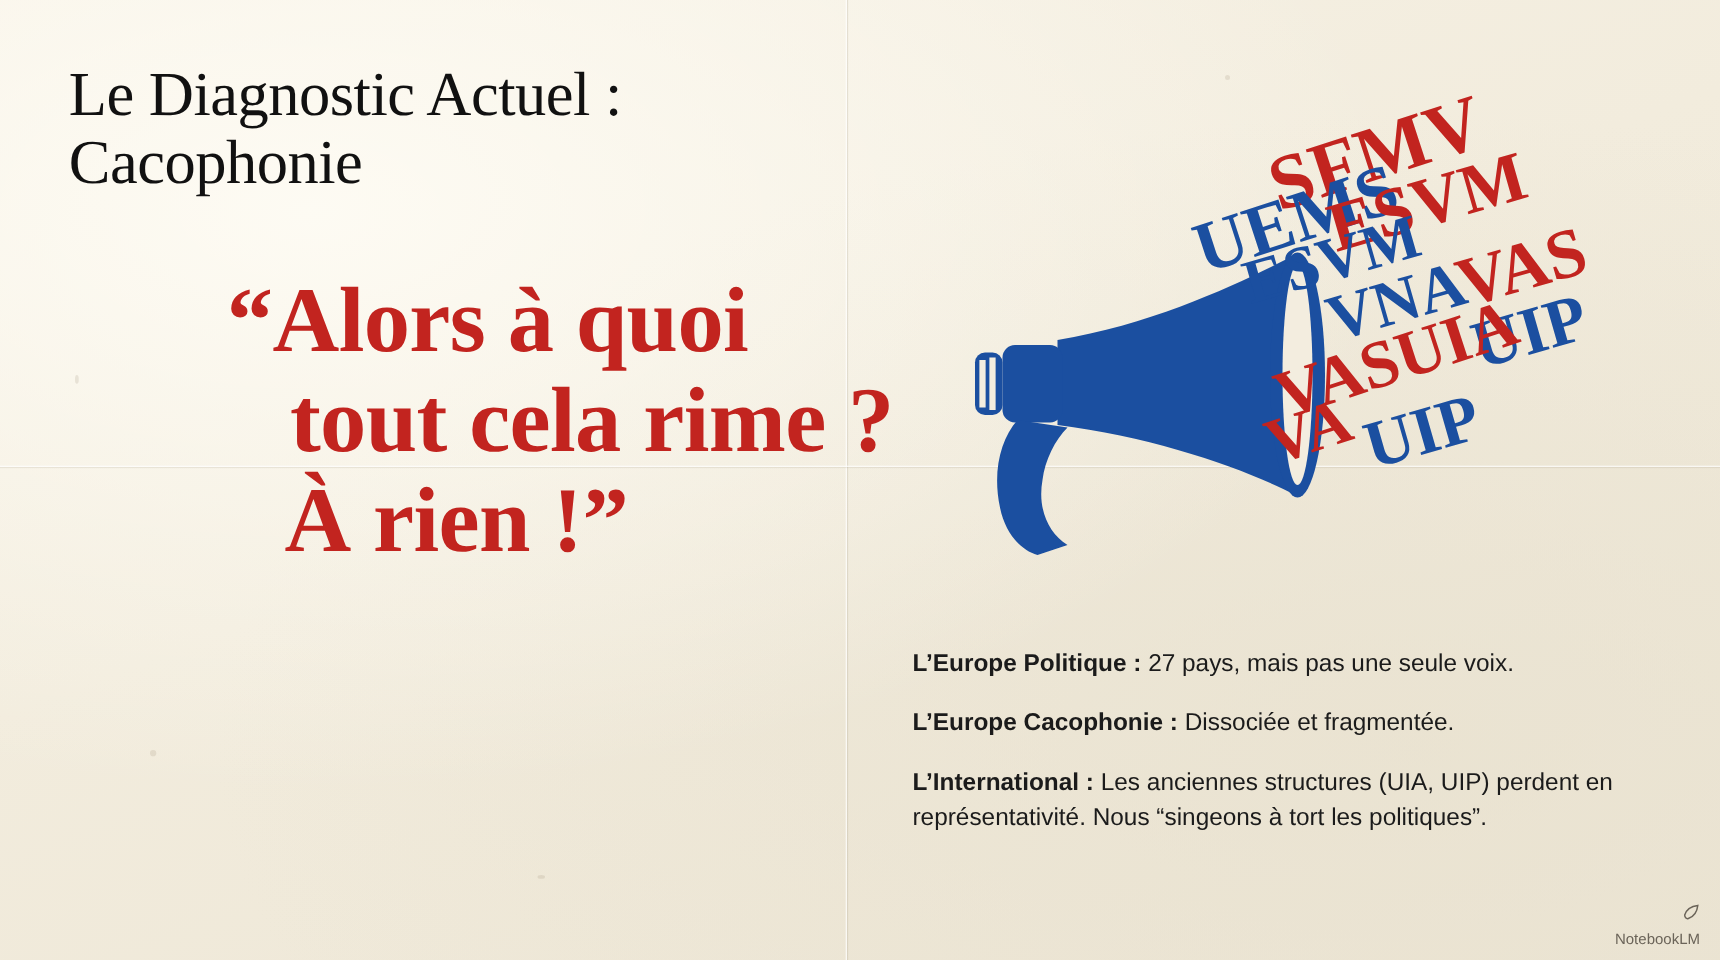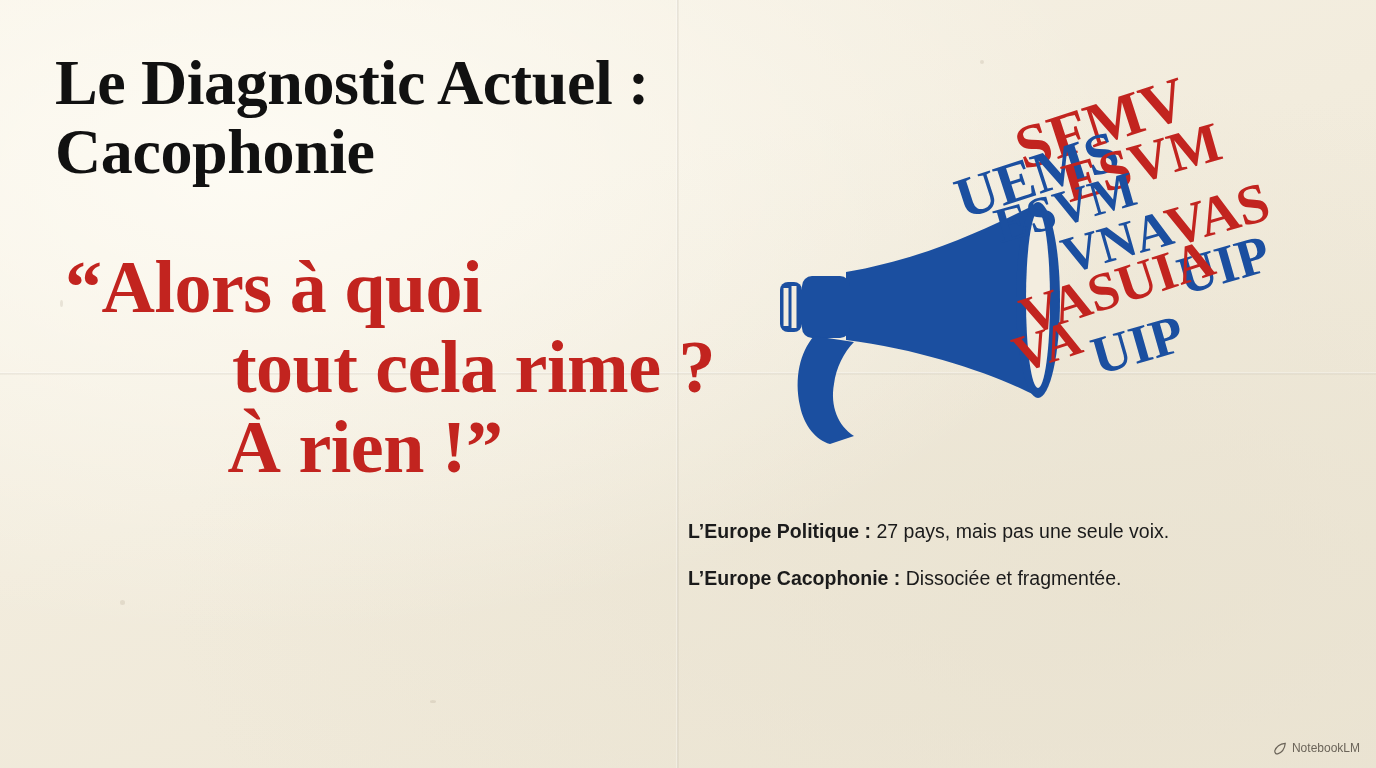--- a/index.html
+++ b/index.html
@@ -53,38 +53,38 @@
 
   
   .left-col {
     position: absolute;
     left: 55px;
     top: 48px;
     width: 660px;
   }
   .title {
     font-family: "Liberation Serif", serif;
-    font-weight: bold;
-    font-size: 64px;
+    font-weight: normal;
+    font-size: 50px;
     line-height: 1.08;
     color: #111111;
     letter-spacing: -0.4px;
     margin: 0;
   }
   .quote {
     margin-top: 62px;
     font-family: "Liberation Serif", serif;
     font-weight: bold;
     color: #c2241f;
     font-size: 74px;
     line-height: 1.08;
     text-align: center;
     letter-spacing: -0.5px;
   }
-  .quote .l1 { display: block; text-align: left; padding-left: 10px;}
+  .quote .l1 { display: block; text-align: center; padding-left: 10px;}
   .quote .l2 { display: block; text-align: right; }
   .quote .l3 { display: block; padding-right: 40px; }
 
   
   .graphic {
     position: absolute;
     left: 740px;
     top: 90px;
     width: 620px;
     height: 400px;
@@ -105,40 +105,41 @@
     position: absolute;
     font-family: "Liberation Serif", serif;
     font-weight: bold;
     white-space: nowrap;
     line-height: 1;
   }
 
   
   .bullets {
     position: absolute;
-    left: 688px;
+    left: 730px;
     top: 498px;
     width: 600px;
     color: #1b1b1b;
     font-size: 19.5px;
     line-height: 1.42;
   }
   .bullet { margin-bottom: 20px; }
   .bullet b { font-weight: bold; }
 
   
   .footer {
     position: absolute;
     right: 16px;
     bottom: 10px;
     display: flex;
-    align-items: flex-start;
+    align-items: flex-end;
     gap: 5px;
     color: #6b6459;
     font-size: 12px;
+    flex-direction: column;
   }
 </style>
 </head>
 <body>
 
 <div class="slide">
 
   <div class="fold-v f1"></div>
   <div class="fold-h h1"></div>
   <div class="speck" style="left:120px;top:600px;width:5px;height:5px;"></div>
@@ -196,20 +197,23 @@
     </div>
   </div>
 
   <div class="bullets">
     <p class="bullet">
       <b>L’Europe Politique :</b><span> 27 pays, mais pas une seule voix.</span>
     </p>
     <p class="bullet">
       <b>L’Europe Cacophonie :</b><span> Dissociée et fragmentée.</span>
     </p>
+    <p class="bullet">
+      <b>L’International :</b><span> Les anciennes structures (UIA, UIP) perdent en représentativité. Nous “singeons à tort les politiques”.</span>
+    </p>
   </div>
 
   <div class="footer">
     <span>
       <svg width="14" height="14" viewBox="0 0 24 24" fill="none" stroke="#6b6459" stroke-width="2">
         <path d="M3 17c3-9 9-12 18-13-1 9-4 15-13 18-3 1-5-2-5-5z"></path>
       </svg>
     </span>
     <span>NotebookLM</span>
   </div>

